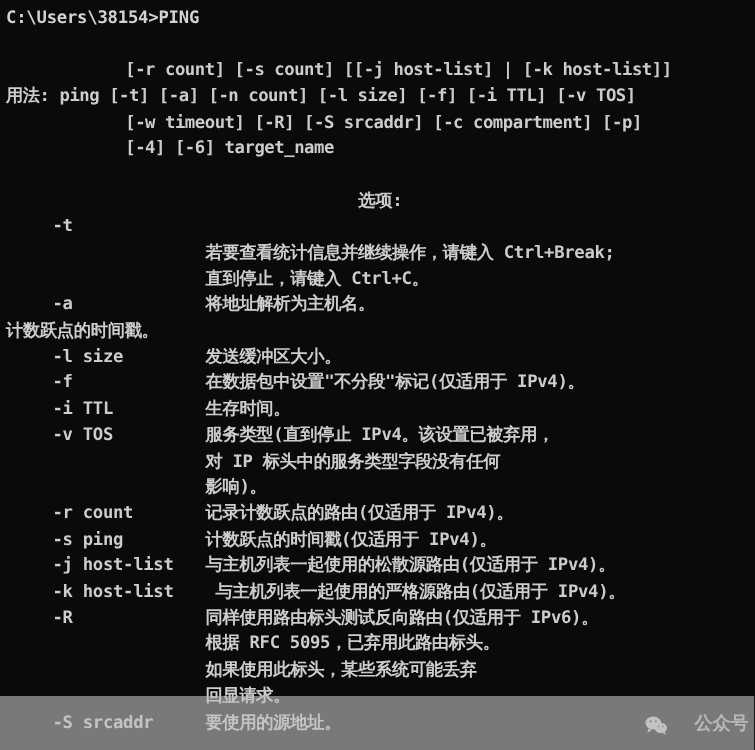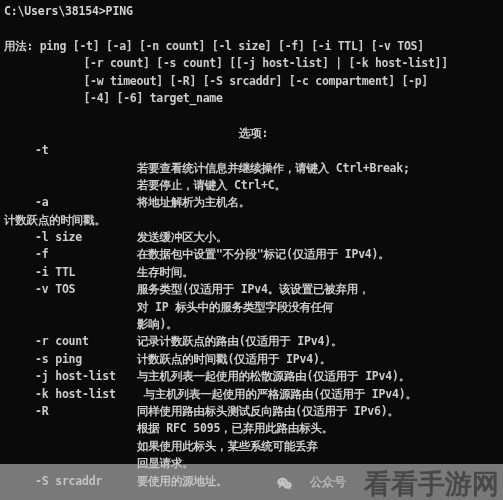--- a/index.html
+++ b/index.html
@@ -128,42 +128,42 @@
 
 <div id="terminal">
 
   <div class="console-body">
 
     <div class="prompt-line">C:\Users\38154&gt;PING</div>
 
     <div class="line blank">&nbsp;</div>
 
     <div>
+      <div class="usage-line">            [-r count] [-s count] [[-j host-list] | [-k host-list]]</div>
       <div class="usage-line">用法: ping [-t] [-a] [-n count] [-l size] [-f] [-i TTL] [-v TOS]</div>
-      <div class="usage-line">            [-r count] [-s count] [[-j host-list] | [-k host-list]]</div>
       <div class="usage-line">            [-w timeout] [-R] [-S srcaddr] [-c compartment] [-p]</div>
       <div class="usage-line">            [-4] [-6] target_name</div>
     </div>
 
     <div class="line blank">&nbsp;</div>
 
     <div class="section-head">选项:</div>
 
     <div>
 
       <div class="opt-row">
         <span class="opt-flag">-t</span>
       </div>
       <div class="opt-row cont">
         <span class="opt-flag"></span>
         <span class="opt-desc">若要查看统计信息并继续操作，请键入 Ctrl+Break;</span>
       </div>
       <div class="opt-row cont">
         <span class="opt-flag"></span>
-        <span class="opt-desc">若要停止，请键入 Ctrl+C。</span>
+        <span class="opt-desc">直到停止，请键入 Ctrl+C。</span>
       </div>
       <div class="opt-row">
         <span class="opt-flag">-a</span>
         <span class="opt-desc">将地址解析为主机名。</span>
       </div>
       <div class="opt-row">
         <span class="opt-desc">计数跃点的时间戳。</span>
       </div>
       <div class="opt-row">
         <span class="opt-flag">-l size</span>
@@ -172,21 +172,21 @@
       <div class="opt-row">
         <span class="opt-flag">-f</span>
         <span class="opt-desc">在数据包中设置"不分段"标记(仅适用于 IPv4)。</span>
       </div>
       <div class="opt-row">
         <span class="opt-flag">-i TTL</span>
         <span class="opt-desc">生存时间。</span>
       </div>
       <div class="opt-row">
         <span class="opt-flag">-v TOS</span>
-        <span class="opt-desc">服务类型(仅适用于 IPv4。该设置已被弃用，</span>
+        <span class="opt-desc">服务类型(直到停止 IPv4。该设置已被弃用，</span>
       </div>
       <div class="opt-row cont">
         <span class="opt-flag"></span>
         <span class="opt-desc">对 IP 标头中的服务类型字段没有任何</span>
       </div>
       <div class="opt-row cont">
         <span class="opt-flag"></span>
         <span class="opt-desc">影响)。</span>
       </div>
       <div class="opt-row">
@@ -238,16 +238,15 @@
         <path d="M5 17 L3 23 L8.6 19.6 Z" fill="#ffffff"></path>
         <circle cx="7.6" cy="7.8" r="1.45" fill="#9a9a9a"></circle>
         <circle cx="14.4" cy="7.8" r="1.45" fill="#9a9a9a"></circle>
         <ellipse cx="21" cy="16.4" rx="8.3" ry="6.9" fill="#ffffff"></ellipse>
         <path d="M26.4 21.8 L28 25.6 L23.4 23.5 Z" fill="#ffffff"></path>
         <circle cx="18" cy="14.6" r="1.15" fill="#9a9a9a"></circle>
         <circle cx="23.6" cy="14.6" r="1.15" fill="#9a9a9a"></circle>
       </svg>
     </span>
     <span class="wm-sub">公众号</span>
-    <span class="wm-main">看看手游网</span>
   </div>
 
 </div>
 
 </body></html>

